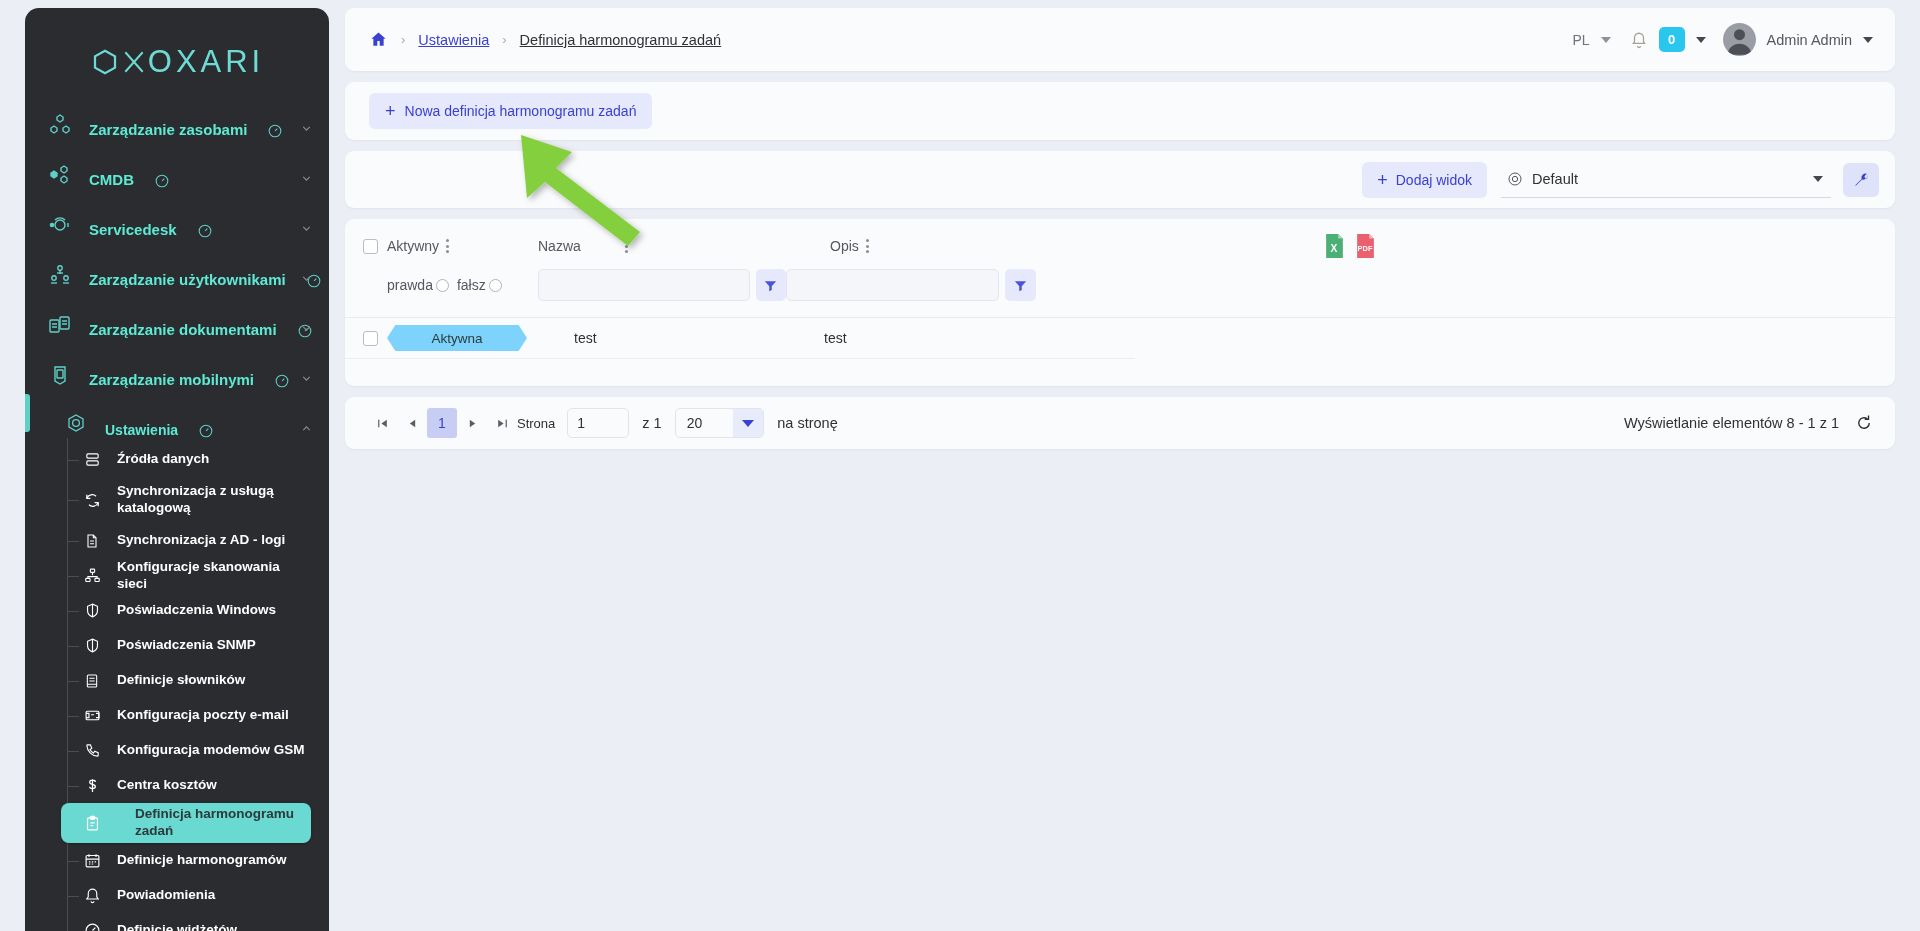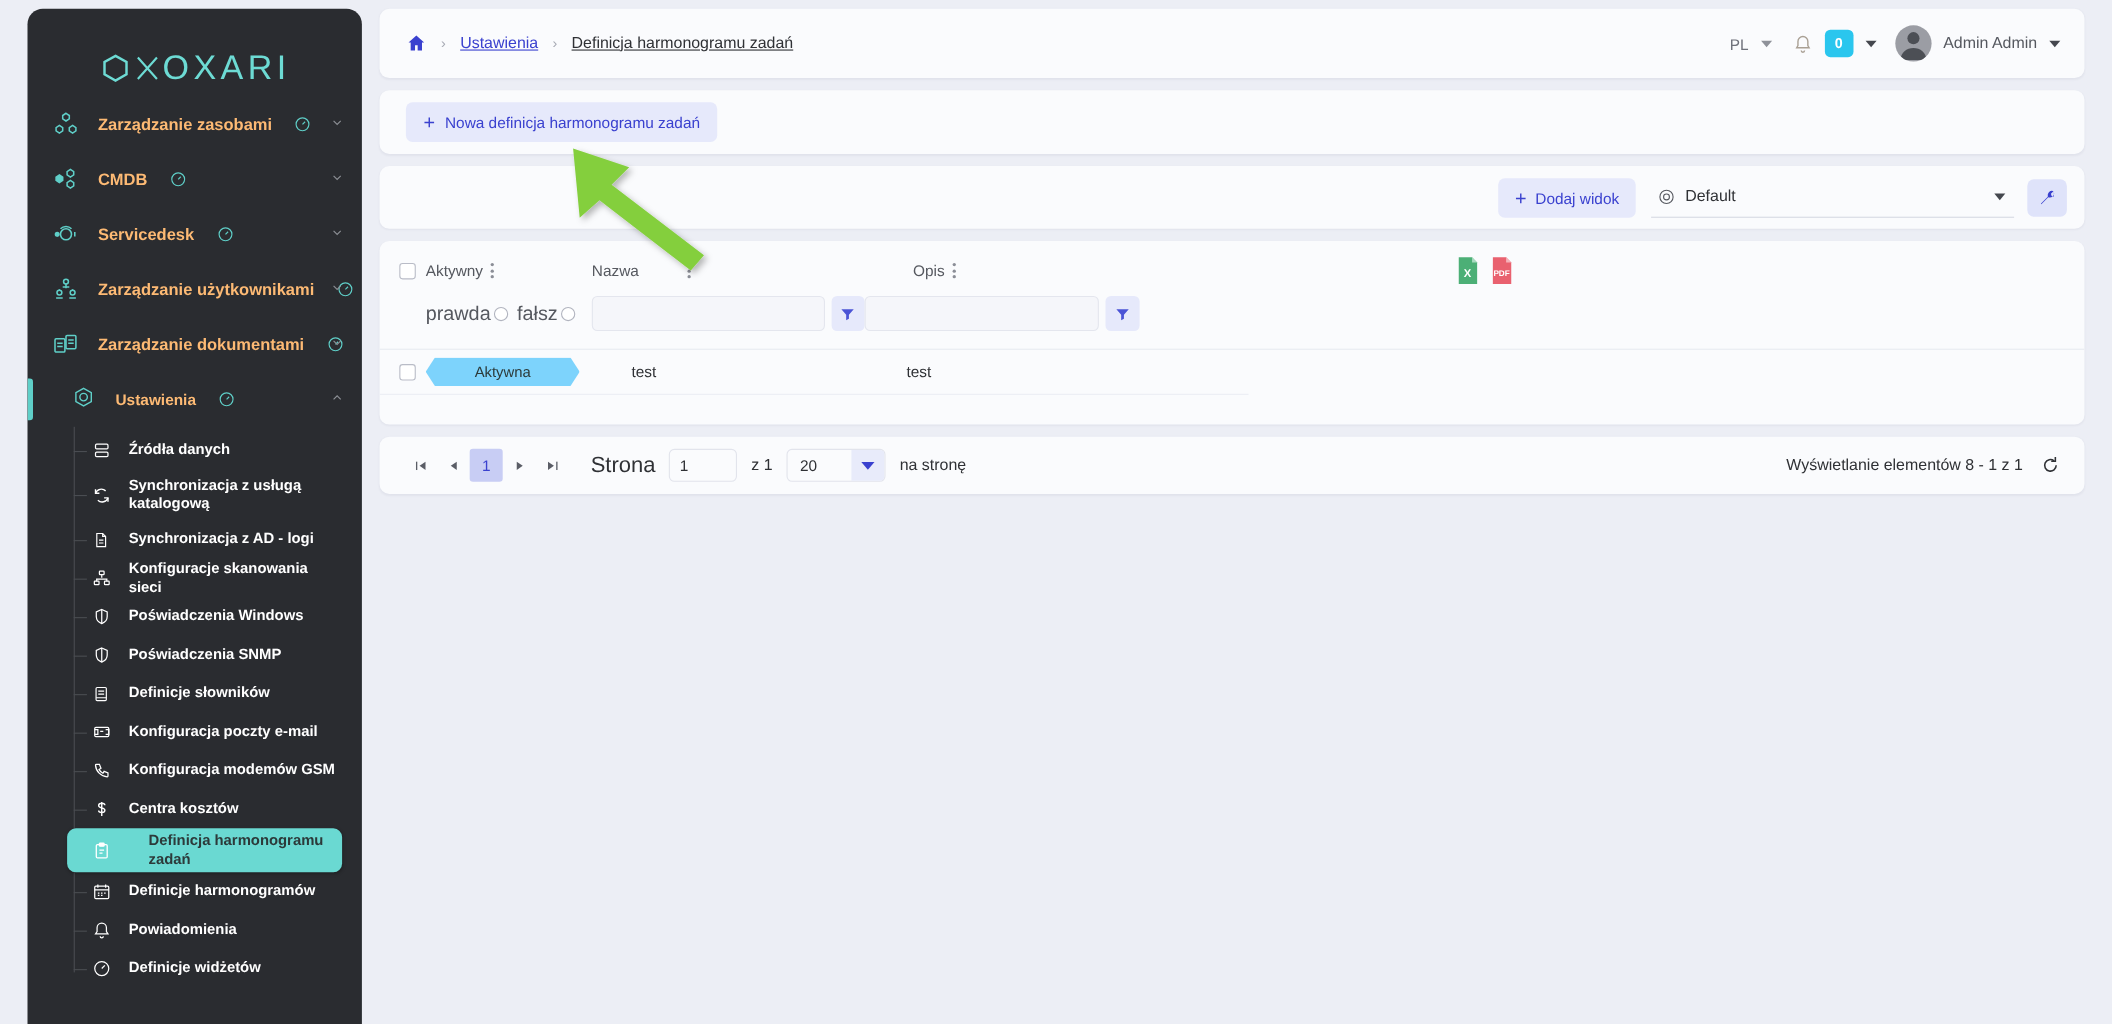--- a/index.html
+++ b/index.html
@@ -24,24 +24,24 @@
   .logo-wrap {
     height: 72px; display: flex; align-items: flex-end; justify-content: center;
     padding-top: 14px;
   }
   .logo-text {
     color: #6ddbd4; font-size: 31px; letter-spacing: 3px; font-weight: 400;
     display: flex; align-items: center; gap: 1px;
   }
   .nav-top { padding: 8px 0 0 0; }
   .nav-item {
-    display: flex; align-items: center; gap: 16px;
+    display: flex; align-items: flex-end; gap: 16px;
     padding: 0 18px 0 22px;
     height: 50px;
-    color: #fdba74; font-size: 15px; font-weight: 700;
+    color: #5eead4; font-size: 15px; font-weight: 700;
     cursor: pointer; position: relative;
   }
   .nav-item .ic { width: 26px; height: 26px; flex: 0 0 26px; display:flex; align-items:center; justify-content:center; color:#5fcfc8; }
   .nav-item .lbl { white-space: nowrap; }
   .dash-badge { margin-left: 5px; display:inline-flex; vertical-align:middle; color:#5fcfc8; }
   .chev { position: absolute; right: 16px; color: #8b8e94; }
   .nav-item.active-parent::before {
     content:''; position:absolute; left:0; top:6px; bottom:6px; width:5px;
     background:#5fcfc8; border-radius:0 3px 3px 0;
   }
@@ -131,21 +131,21 @@
   .th { display:flex; align-items:center; gap:7px; font-size:14px; color:#55585f; }
   .th-aktywny { width: 155px; padding-left: 4px; }
   .th-nazwa { width: 248px; gap: 44px; }
   .th-opis { width: 250px; margin-left: 44px; }
   .kebab { display:flex; flex-direction:column; gap:2.4px; cursor:pointer; }
   .kebab i { width:3px;height:3px;background:#8b8e97;border-radius:50%;display:block; }
   .export-wrap { display:flex; gap:8px; margin-left: 243px; align-items:center; }
   .ex-ic { width:23px;height:26px; cursor:pointer; }
 
   .filters { display:flex; align-items:center; padding: 10px 0 16px 0; border-bottom:1px solid #e8eaf0; }
-  .radio-grp { display:flex; align-items:center; gap:0; font-size:18px; color:#55585f; padding-left:4px; width:155px; }
+  .radio-grp { display:flex; align-items:center; gap:0; font-size:14px; color:#55585f; padding-left:4px; width:155px; }
   .radio-grp .rl { display:flex; align-items:center; gap:3px; cursor:pointer; }
   .radio-grp .rl + .rl { margin-left:8px; }
   .rad { width:13px;height:13px;border:1.4px solid #b1b4bf;border-radius:50%;background:#fff; }
   .fin-wrap { display:flex; align-items:center; gap:0; }
   .fin {
     width: 222px; height: 32px; background:#f5f6fa; border:1px solid #e4e6ee;
     border-radius:5px; font-family:inherit; font-size:13.5px; padding: 0 9px; color:#2f3135;
   }
   .fbtn {
     width:32px;height:32px;margin-left:6px;background:#e6e9fb;border-radius:5px;
@@ -165,21 +165,21 @@
   .tbl-pad { height: 27px; }
 
   
   .foot { height: 52px; display:flex; align-items:center; justify-content:space-between; padding: 0 22px 0 22px; }
   .pager { display:flex; align-items:center; gap:0; font-size:14px; color:#2f3135; }
   .pg-btn { width:30px;height:30px;display:flex;align-items:center;justify-content:center;cursor:pointer;color:#5a5d66; }
   .pg-num {
     width:30px;height:30px;display:flex;align-items:center;justify-content:center;
     background:#c8cdf4;color:#3a41cf;border-radius:3px;font-size:14px;cursor:pointer;
   }
-  .pg-lbl { margin-left:20px; font-size:20px; }
+  .pg-lbl { margin-left:0; font-size:13px; }
   .pg-inp {
     width:62px;height:30px;margin-left:12px;border:1px solid #e2e4ec;border-radius:5px;
     background:#fafbfd;font-family:inherit;font-size:14px;padding:0 9px;color:#2f3135;
   }
   .pg-of { margin-left:13px; font-size:14.5px; }
   .pp {
     margin-left:13px;display:flex;align-items:center;height:30px;
     border:1px solid #e2e4ec;border-radius:5px;overflow:hidden;background:#fafbfd;cursor:pointer;gap:20px;
   }
   .pp .v { padding:0 11px; font-size:14px; }
@@ -322,20 +322,40 @@
               <path d="M12 12 L16 8"></path>
             </svg>
         </span>
         <span class="chev">
           <svg width="13" height="13" viewBox="0 0 24 24" fill="none" stroke="currentColor" stroke-width="2">
               <path d="M6 9l6 6 6-6"></path>
             </svg>
         </span>
       </div>
 
+      <div class="nav-item">
+        <span class="ic">
+          <svg width="24" height="24" viewBox="0 0 24 24" fill="none" stroke="currentColor" stroke-width="1.4">
+            <path d="M7 4h10v14l-5 3-5-3z"></path>
+              <rect x="9" y="7" width="6" height="8" rx="0.6"></rect>
+          </svg>
+        </span>
+        <span class="lbl">Zarządzanie mobilnymi</span>
+        <span class="dash-badge">
+          <svg width="14" height="14" viewBox="0 0 24 24" fill="none" stroke="currentColor" stroke-width="1.8">
+              <circle cx="12" cy="12" r="10"></circle>
+              <path d="M12 12 L16 8"></path>
+            </svg>
+        </span>
+        <span class="chev">
+          <svg width="13" height="13" viewBox="0 0 24 24" fill="none" stroke="currentColor" stroke-width="2">
+              <path d="M6 9l6 6 6-6"></path>
+            </svg>
+        </span>
+      </div>
 
       <div class="nav-item active-parent" style="padding-left:38px;">
         <span class="ic">
           <svg width="24" height="24" viewBox="0 0 24 24" fill="none" stroke="currentColor" stroke-width="1.3">
             <polygon points="12,2 19,6 19,14 12,18 5,14 5,6"></polygon>
               <circle cx="12" cy="10" r="3.4"></circle>
           </svg>
         </span>
         <span class="lbl" style="font-size:14px;">Ustawienia</span>
         <span class="dash-badge">

